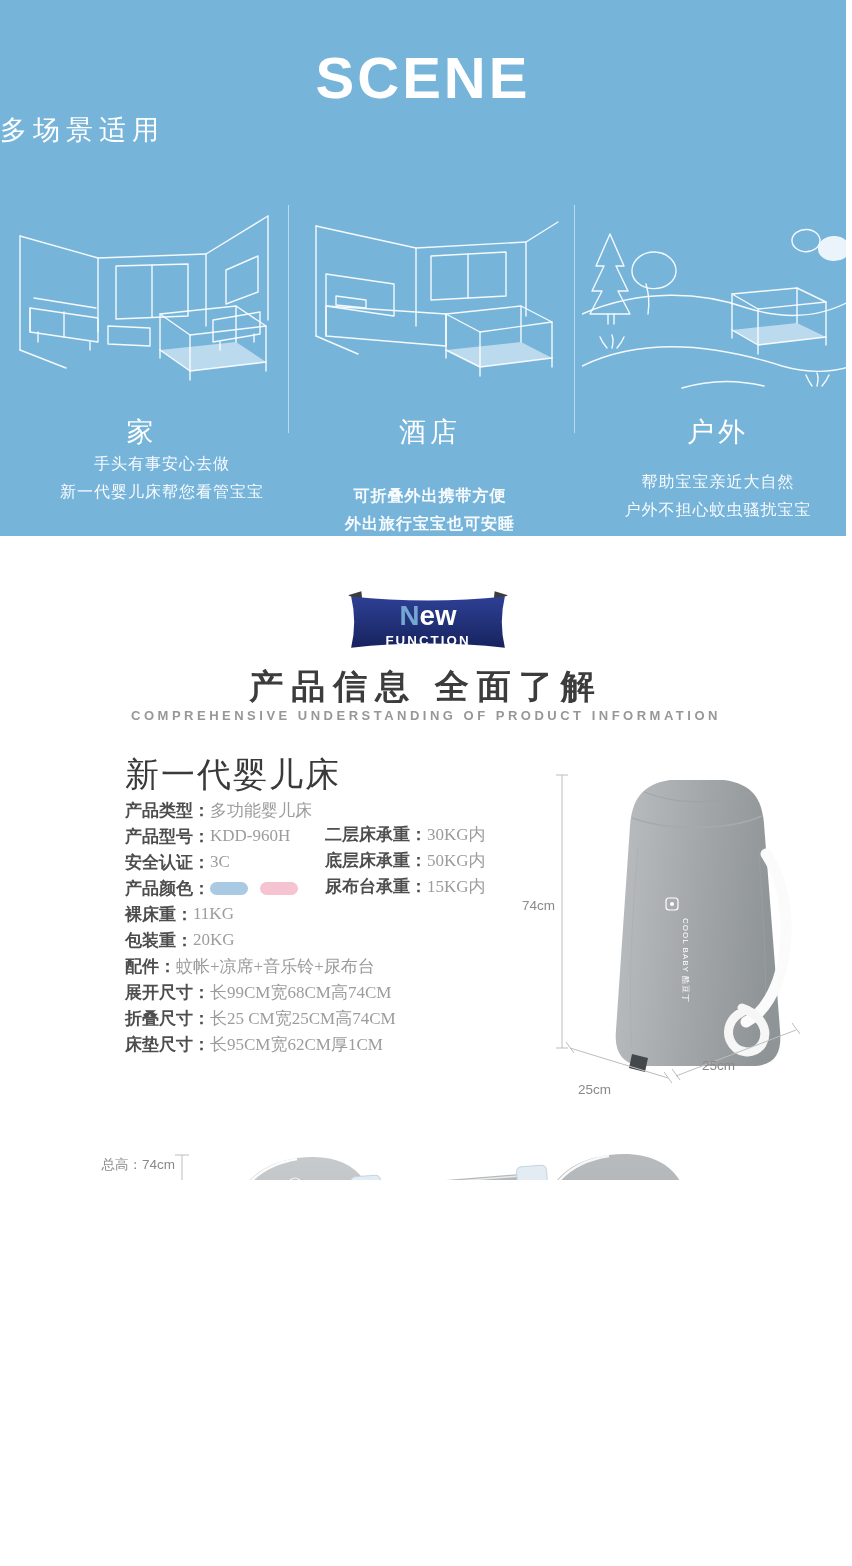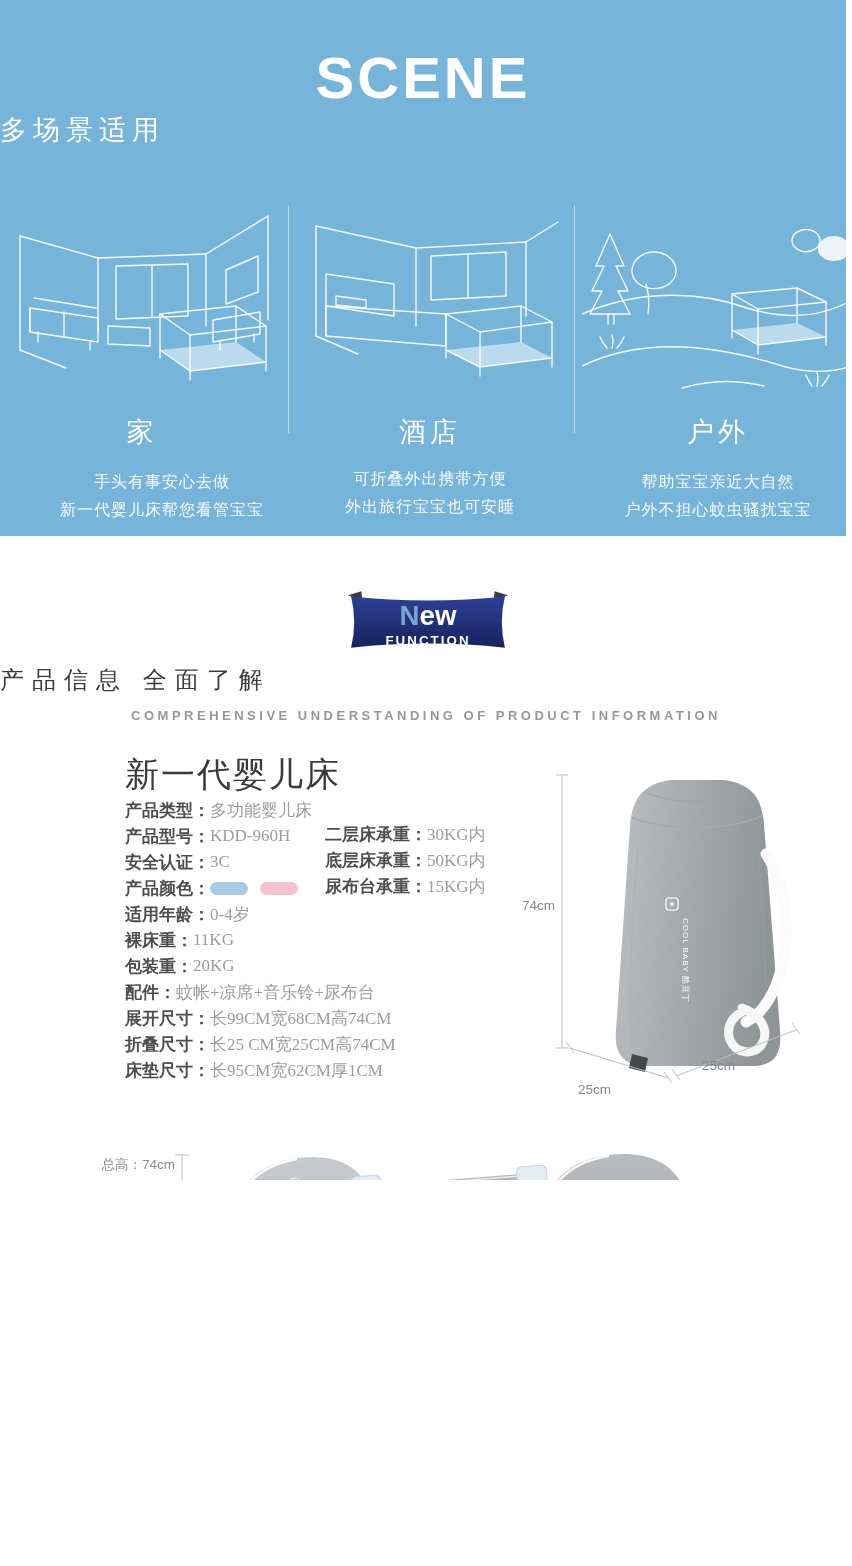--- a/index.html
+++ b/index.html
@@ -11,21 +11,21 @@
   .hero{left:0;top:0;width:846px;height:536px;background:#76b4da;}
   .hero-title{left:0;top:44px;width:100%;text-align:center;color:#fff;font-size:58px;font-weight:800;letter-spacing:3px;}
   .hero-sub{left:0;top:112px;width:100%;text-align:left;color:#fff;font-size:27px;letter-spacing:6px;}
   .divider{width:1px;background:rgba(255,255,255,.5);}
   .scene-col{width:284px;text-align:center;color:#fff;}
   .scene-label{font-size:27px;letter-spacing:4px;}
   .scene-desc{font-size:16px;line-height:28px;color:rgba(255,255,255,.95);letter-spacing:1px;}
 
   
   .banner-wrap{left:346px;top:588px;width:164px;height:68px;}
-  .info-title{left:0;top:664px;width:100%;color:#3c3c3c;font-size:24px;font-weight:400;letter-spacing:8px;}
+  .info-title{left:0;top:664px;width:100%;text-align:center;color:#3c3c3c;font-size:34px;font-weight:700;letter-spacing:8px;}
   .info-sub{left:0;top:708px;width:100%;text-align:center;color:#979797;font-size:13px;letter-spacing:3.5px;font-weight:700;}
 
   
   .product-name{left:125px;top:752px;color:#3a3a3a;font-size:34px;letter-spacing:2px;}
   .spec-col{display:flex;flex-direction:column;font-family:Liberation Serif, serif;}
   .spec-left{left:125px;top:797px;width:210px;}
   .spec-right{left:325px;top:821px;width:200px;}
   .spec-row{display:flex;align-items:center;height:26px;white-space:nowrap;}
   .spec-label{color:#4d4d4d;font-weight:700;font-size:17px;}
   .spec-value{color:#9c9c9c;font-size:17px;}
@@ -136,28 +136,28 @@
           <path d="M150 134 V142 M176 149 V158 M244 141 V149"></path>
         </g>
       </g>
     </svg>
 
     <div class="abs divider" style="left:288px;top:205px;height:228px;"></div>
     <div class="abs divider" style="left:574px;top:205px;height:228px;"></div>
 
     <div class="abs scene-col" style="left:0;top:414px;">
       <div class="scene-label">家</div>
-      <div class="scene-desc" style="margin-top:18px;padding-left:40px;">
+      <div class="scene-desc" style="padding-left:40px;">
         <div>手头有事安心去做</div>
         <div>新一代婴儿床帮您看管宝宝</div>
       </div>
     </div>
     <div class="abs scene-col" style="left:288px;top:414px;">
       <div class="scene-label">酒店</div>
-      <div class="scene-desc" style="margin-top:15px;">
+      <div class="scene-desc" style="margin-top:32px;font-weight:bold;">
         <div>可折叠外出携带方便</div>
         <div>外出旅行宝宝也可安睡</div>
       </div>
     </div>
     <div class="abs scene-col" style="left:576px;top:414px;">
       <div class="scene-label">户外</div>
       <div class="scene-desc" style="margin-top:18px;">
         <div>帮助宝宝亲近大自然</div>
         <div>户外不担心蚊虫骚扰宝宝</div>
       </div>
@@ -199,24 +199,20 @@
     <div class="spec-row">
         <span class="spec-label">安全认证：</span>
         <span class="spec-value">3C</span>
       </div>
     <div class="spec-row">
       <span class="spec-label">产品颜色：</span>
       <span class="swatch" style="background-color: rgb(170, 201, 227);"></span>
       <span class="swatch" style="background-color: rgb(246, 195, 209);"></span>
     </div>
     <div class="spec-row">
-        <span class="spec-label">适用年龄：</span>
-        <span class="spec-value">0-4岁</span>
-      </div>
-    <div class="spec-row">
         <span class="spec-label">裸床重：</span>
         <span class="spec-value">11KG</span>
       </div>
     <div class="spec-row">
         <span class="spec-label">包装重：</span>
         <span class="spec-value">20KG</span>
       </div>
     <div class="spec-row">
         <span class="spec-label">配件：</span>
         <span class="spec-value">蚊帐+凉席+音乐铃+尿布台</span>

